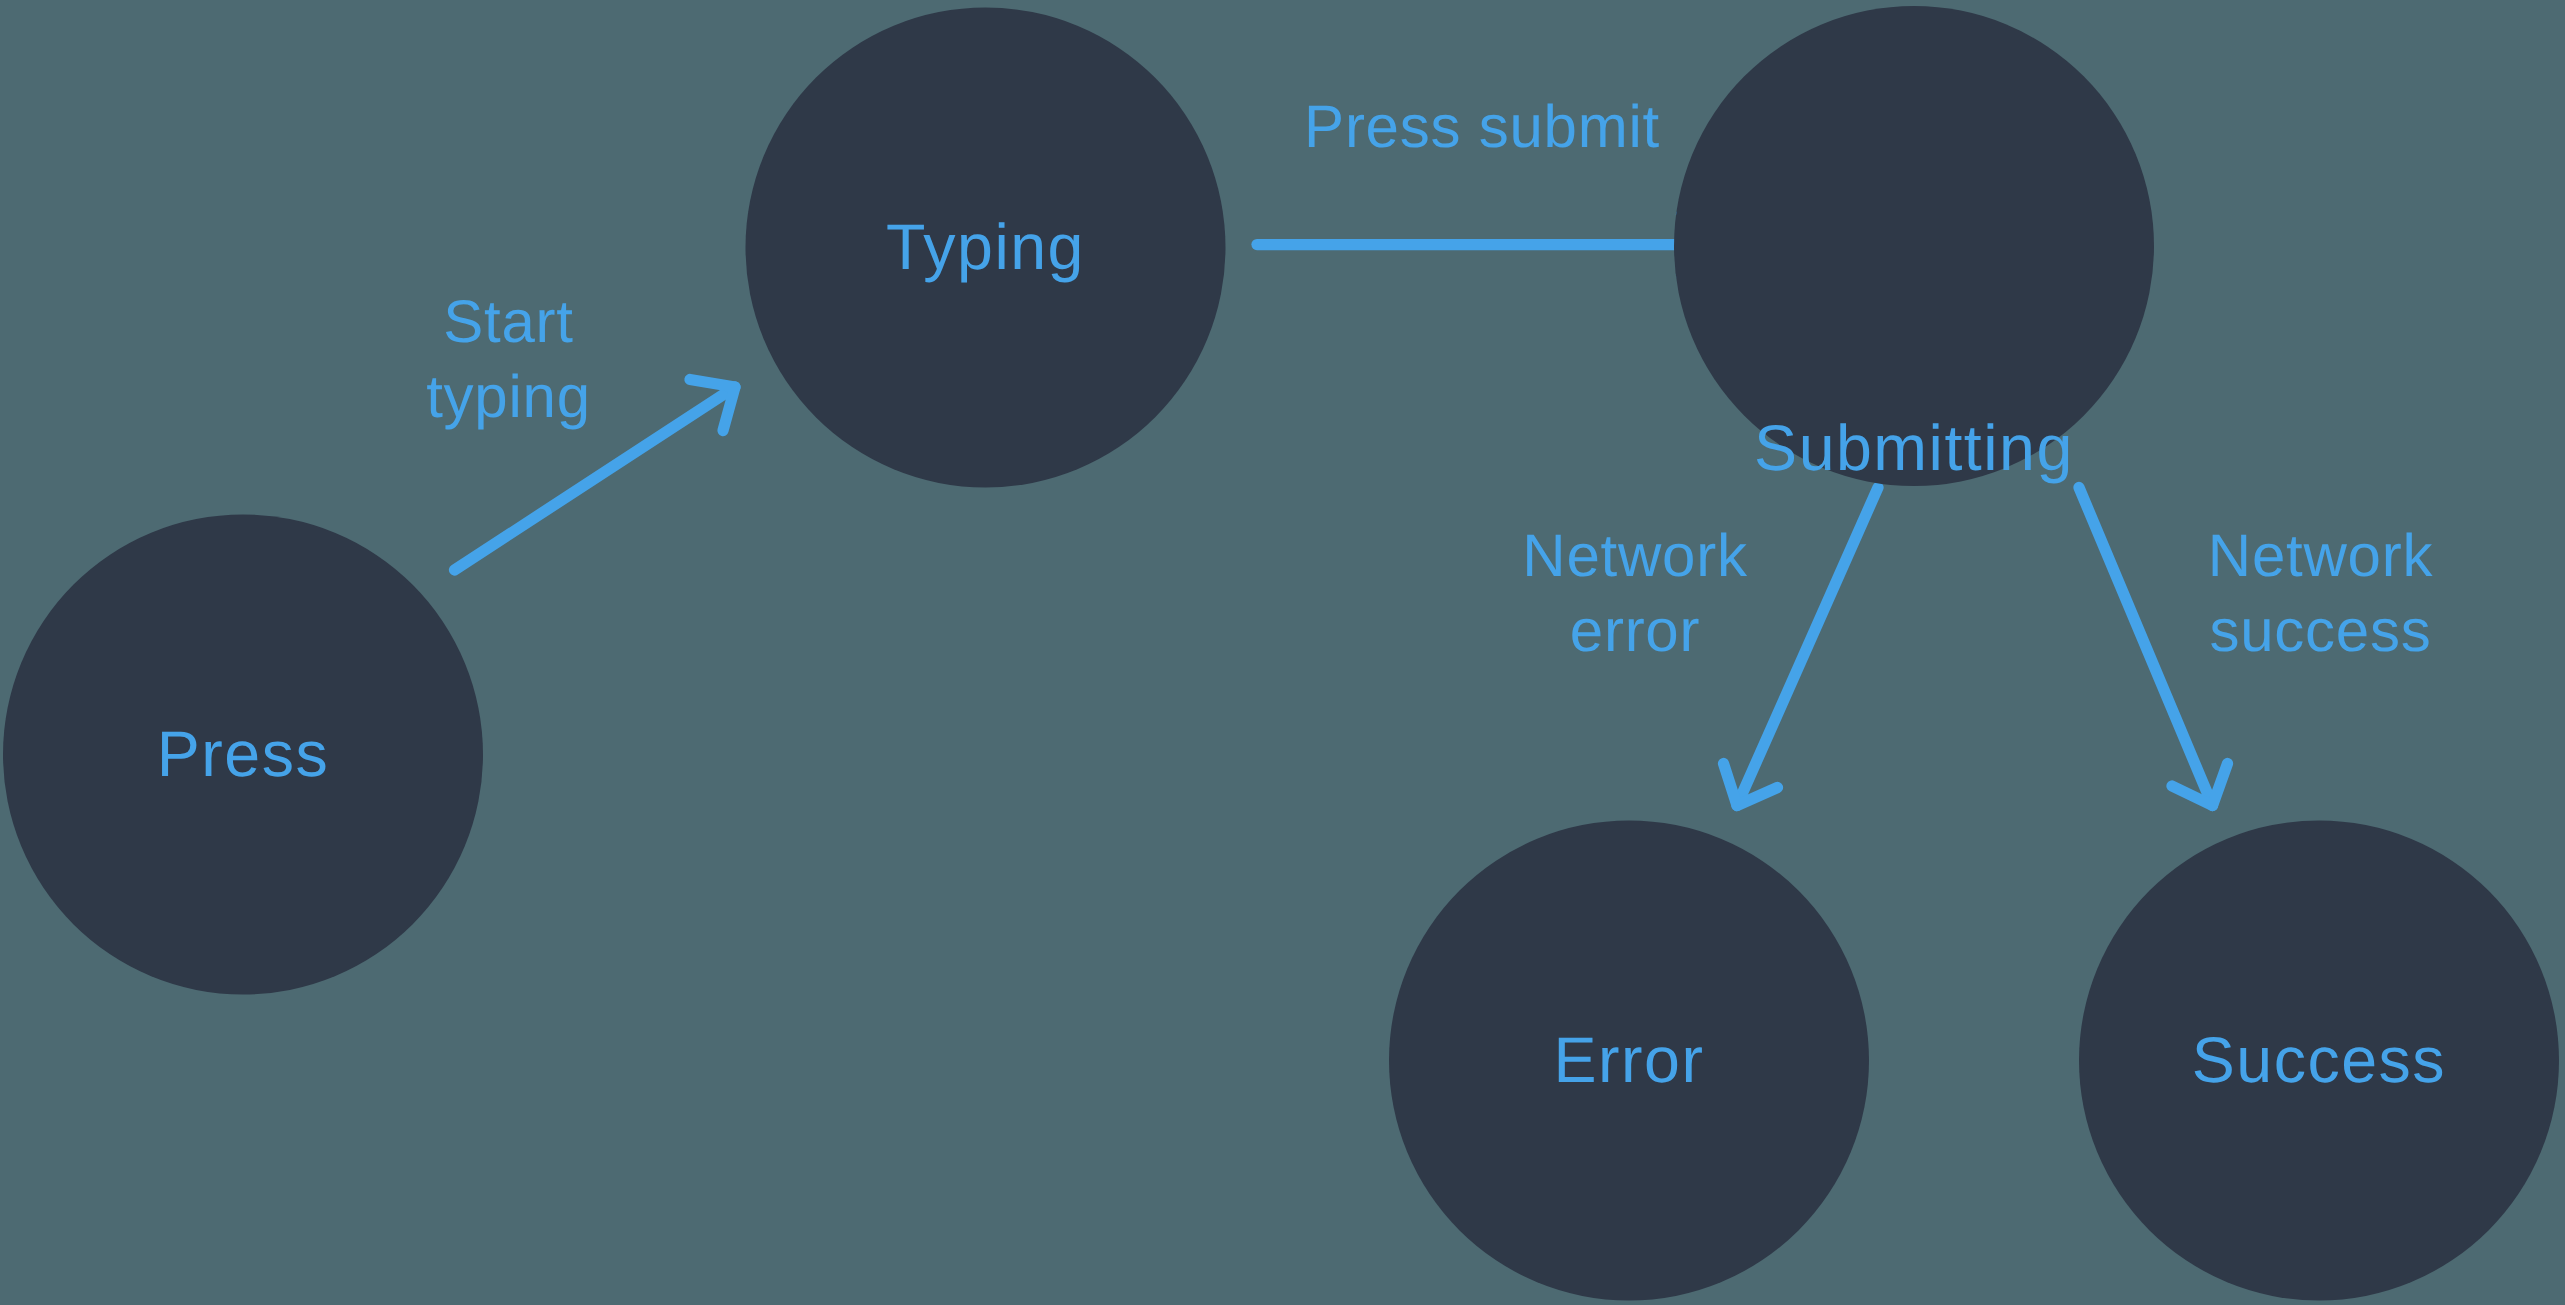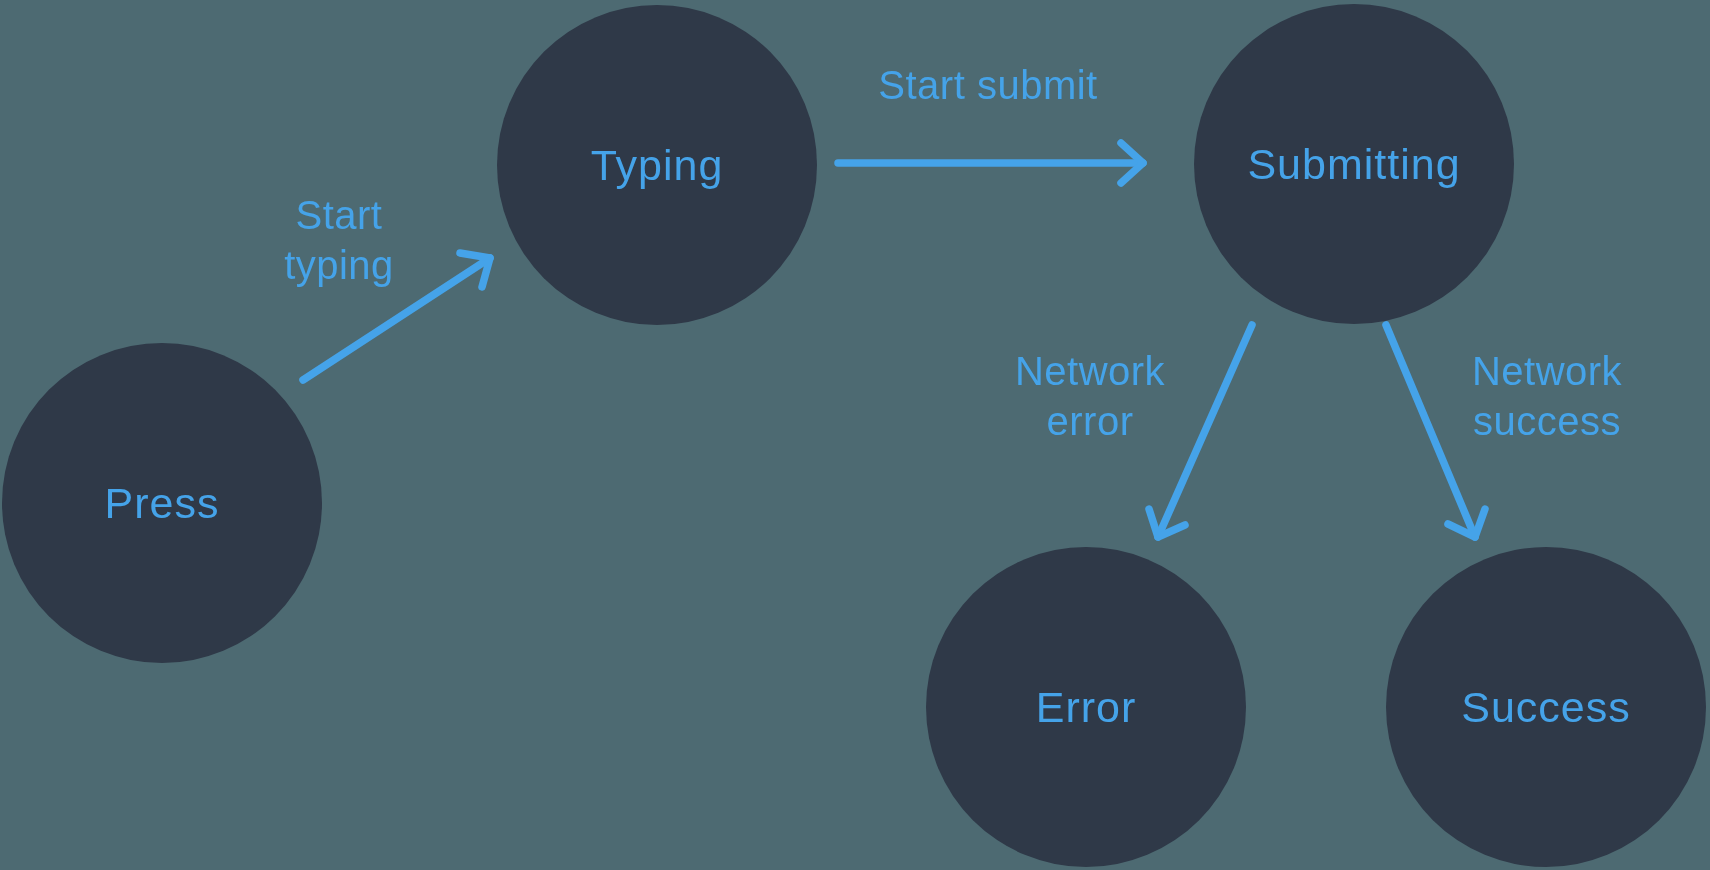--- a/index.html
+++ b/index.html
@@ -39,21 +39,21 @@
   }
   .node-label{
     color:var(--accent);
     font-size:43px;
     font-weight:500;
     letter-spacing:1px;
     white-space:nowrap;
   }
   .node-empty{left:2px;top:343px;}
   .node-typing{left:497px;top:5px;}
-  .node-submitting{left:1194px;top:4px;}
+  .node-submitting{left:1116px;top:4px;align-items:flex-end;}
   .node-error{left:926px;top:547px;}
   .node-success{left:1386px;top:547px;}
   .edge-label{
     position:absolute;
     transform:translate(-50%,-50%);
     color:var(--accent);
     font-size:40px;
     font-weight:500;
     letter-spacing:0.5px;
     line-height:50px;
@@ -109,21 +109,21 @@
   <div class="node node-success">
     <span class="node-label">Success</span>
   </div>
 
   <div class="edge-label label-start-typing">
     <span>Start</span>
     <span>typing</span>
   </div>
 
   <div class="edge-label label-press-submit">
-    <span>Start submit</span>
+    <span>Press submit</span>
   </div>
 
   <div class="edge-label label-network-error">
     <span>Network</span>
     <span>error</span>
   </div>
 
   <div class="edge-label label-network-success">
     <span>Network</span>
     <span>success</span>

